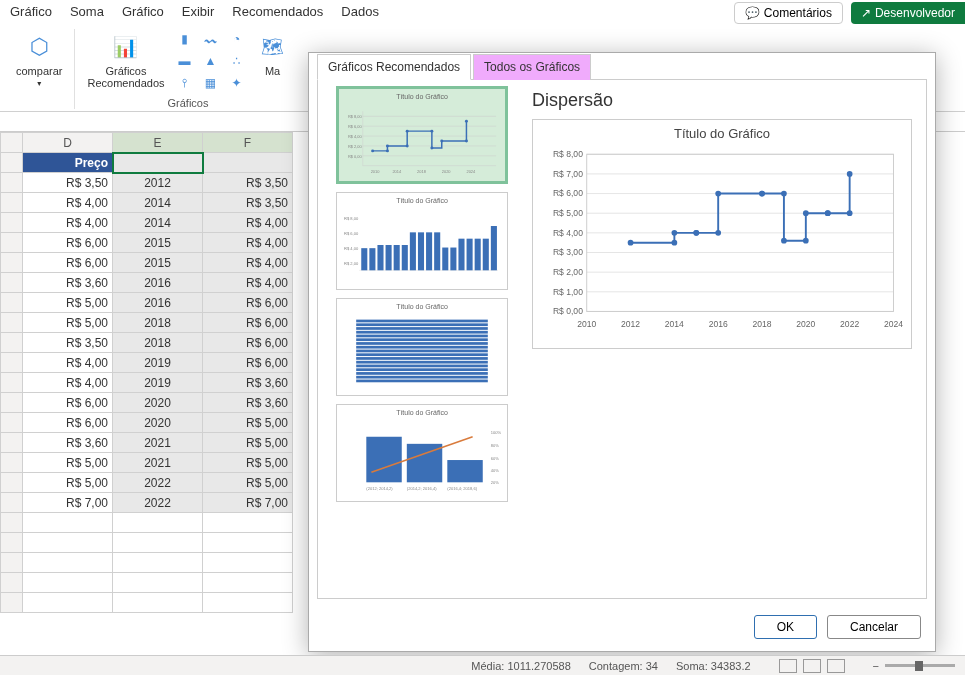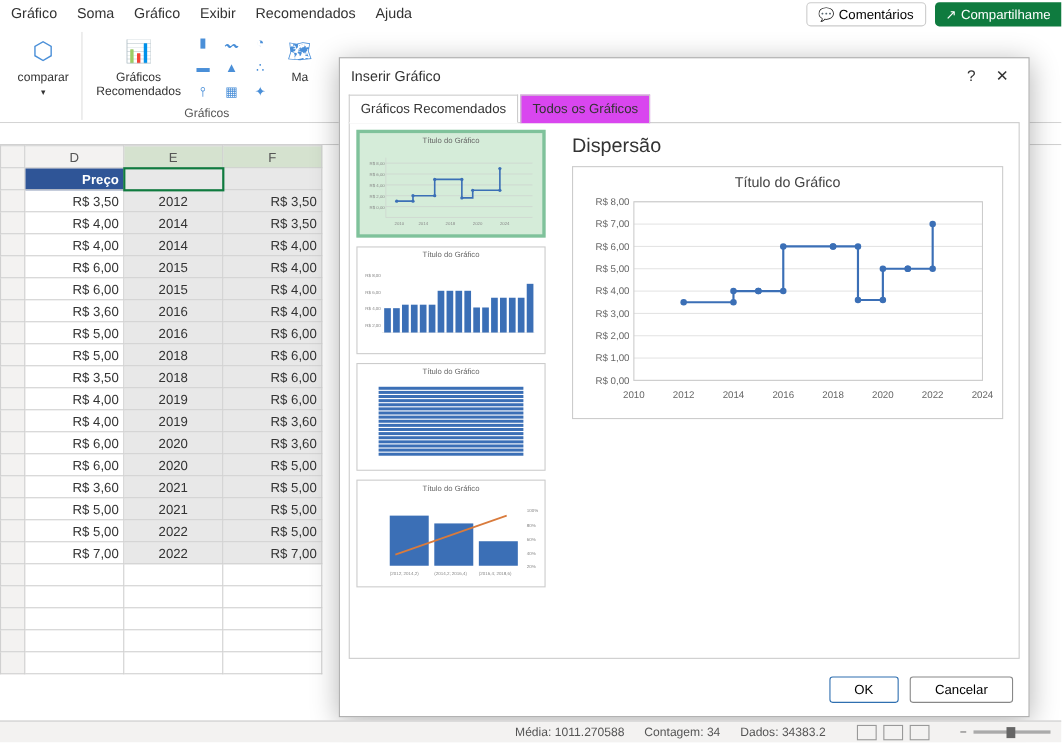--- a/index.html
+++ b/index.html
@@ -41,23 +41,23 @@
 .hdr-cell { background: #2f5597 !important; color: #fff; font-weight: bold; text-align: right; }
 .sel-col th.sel { background: #d5e2cf; }
 .sel-range { background: #e8e8e8; }
 
 
 .dialog { position: absolute; top: 52px; left: 308px; width: 628px; height: 600px; background: #fff; border: 1px solid #aaa; box-shadow: 0 4px 24px rgba(0,0,0,0.3); display: flex; flex-direction: column; }
 .dlg-title { display: flex; align-items: center; padding: 8px 10px; font-size: 13px; }
 .dlg-title .spacer { flex: 1; }
 .dlg-title .help, .dlg-title .close { width: 28px; text-align: center; cursor: pointer; font-size: 14px; }
 .dlg-tabs { display: flex; padding: 0 8px; font-size: 12px; }
-.dlg-tab { padding: 5px 10px; border: 1px solid #ccc; border-bottom: none; background: #d946ef; cursor: pointer; margin-right: 2px; position: relative; top: 1px; }
+.dlg-tab { padding: 5px 10px; border: 1px solid #ccc; border-bottom: none; background: #f0abfc; cursor: pointer; margin-right: 2px; position: relative; top: 1px; }
 .dlg-tab.active { background: #fff; border-bottom: 1px solid #fff; }
-.dlg-body { flex: 1; border: 1px solid #ccc; margin: 0 8px 8px; display: flex; overflow: hidden; }
+.dlg-body { flex: 1; border: 1px solid #ccc; margin: 0 8px 8px; display: flex; overflow: hidden; padding-left: 12px; }
 .dlg-left { width: 188px; padding: 6px; overflow-y: auto; }
 .thumb { width: 172px; height: 98px; border: 1px solid #ccc; margin-bottom: 8px; background: #fff; cursor: pointer; position: relative; padding: 4px; }
 .thumb.selected { border: 3px solid #7fc29b; background: #d5ecd9; }
 .thumb-title { font-size: 7px; text-align: center; color: #666; margin-bottom: 2px; }
 .dlg-right { flex: 1; padding: 10px 14px; overflow: hidden; }
 .dlg-right h2 { font-size: 18px; font-weight: normal; color: #333; margin-bottom: 8px; }
 .chart-preview { border: 1px solid #ccc; padding: 6px 8px; height: 230px; margin-bottom: 10px; position: relative; }
 .chart-preview .ctitle { text-align: center; font-size: 13px; color: #444; margin-bottom: 4px; }
 .desc { font-size: 12px; color: #333; line-height: 1.4; }
 .dlg-foot { display: flex; justify-content: flex-end; gap: 10px; padding: 8px 14px 12px; }
@@ -78,30 +78,30 @@
 </style>
 </head>
 <body>
 
 <div class="menubar">
   <span>Gráfico</span>
   <span>Soma</span>
   <span>Gráfico</span>
   <span>Exibir</span>
   <span>Recomendados</span>
-  <span>Ajuda</span>
+  <span>Dados</span>
 </div>
 <div class="topright">
   <button class="btn-comentarios">
     <span>💬</span>
     <span>Comentários</span>
   </button>
   <div class="btn-compartilhar">
     <span>↗</span>
-    <span>Compartilhame</span>
+    <span>Desenvolvedor</span>
   </div>
 </div>
 
 <div class="ribbon">
   <div class="ribbon-group">
     <div class="ribbon-btns">
       <div class="ribbon-big">
         <div class="iconbox">
             <span style="font-size:22px;color:#4a8fd8;">⬡</span>
           </div>
@@ -311,26 +311,20 @@
           <td class="col-rowh"></td>
           <td></td>
           <td></td>
           <td></td>
         </tr>
   </tbody>
     </table>
 </div>
 
 <div class="dialog">
-  <div class="dlg-title">
-    <span>Inserir Gráfico</span>
-    <span class="spacer"></span>
-    <span class="help">?</span>
-    <span class="close">✕</span>
-  </div>
   <div class="dlg-tabs">
     <div class="dlg-tab active">Gráficos Recomendados</div>
     <div class="dlg-tab">Todos os Gráficos</div>
   </div>
   <div class="dlg-body">
     <div class="dlg-left">
 
       <div class="thumb selected">
         <div class="thumb-title">Título do Gráfico</div>
         <svg class="mini-svg" viewBox="0 0 160 70">
@@ -515,21 +509,21 @@
 </div>
 
 <div class="statusbar">
   <span class="stat">
     <span>Média:</span> <span>1011.270588</span>
   </span>
   <span class="stat">
     <span>Contagem:</span> <span>34</span>
   </span>
   <span class="stat">
-    <span>Dados:</span> <span>34383.2</span>
+    <span>Soma:</span> <span>34383.2</span>
   </span>
   <span class="view-icons">
     <span></span>
     <span></span>
     <span></span>
   </span>
   <span class="zoom">
     <span>−</span>
     <span class="track">
         <span class="thumbz"></span>

